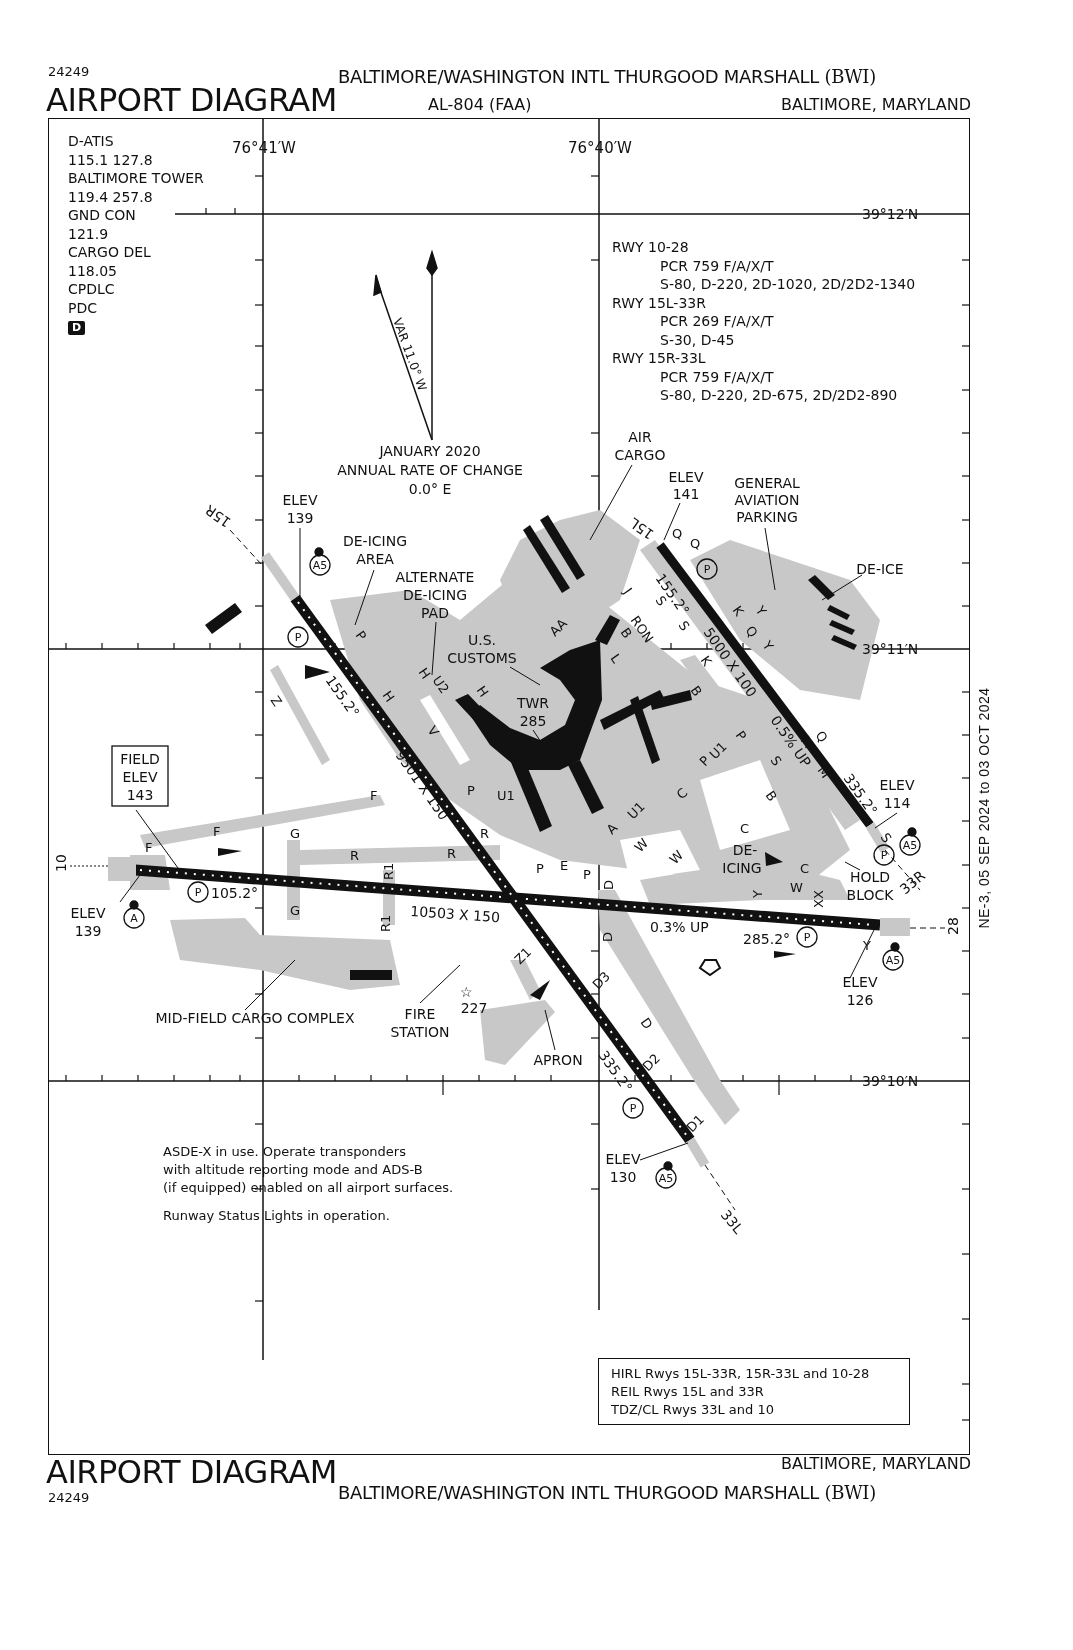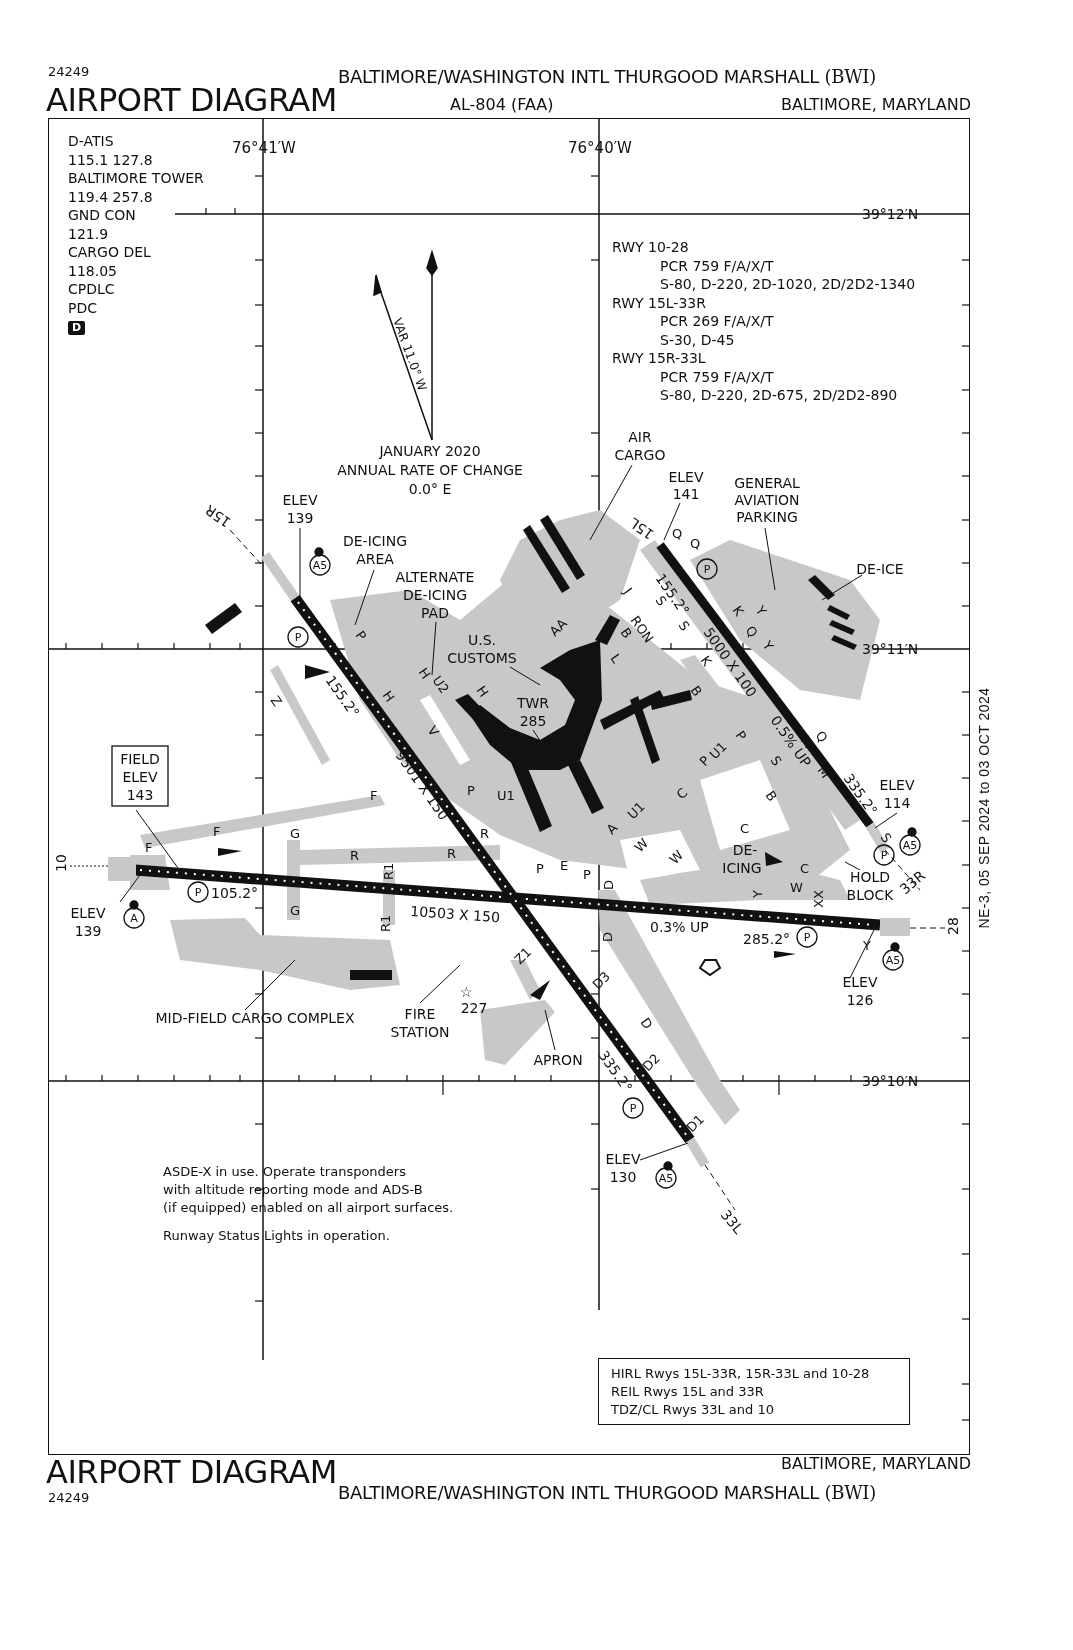--- a/index.html
+++ b/index.html
@@ -16,37 +16,37 @@
   svg.map text { font-family: "DejaVu Sans", "Liberation Sans", sans-serif; fill: #111; }
   .freq { position: absolute; left: 68px; top: 132px; font-size: 14px; line-height: 18.5px; }
   .d-badge { display: inline-block; background: #111; color: #fff; font-weight: bold;
              font-size: 11px; padding: 0 4px; border-radius: 2px; line-height: 14px; margin-top: 3px; }
   .pcr { position: absolute; left: 612px; top: 238px; font-size: 14px; line-height: 18.5px; }
   .pcr .ind { padding-left: 48px; }
   .side { position: absolute; font-size: 14px; font-family: "Liberation Sans", sans-serif;
           letter-spacing: 0.5px; white-space: nowrap; }
   .side-left { left: 6px; top: 800px; transform: translate(0,-50%) rotate(90deg); transform-origin: center; }
   .side-right { left: 965px; top: 800px; transform: rotate(-90deg); transform-origin: center; }
-  .notes { position: absolute; left: 163px; top: 1143px; font-size: 13px; line-height: 18px; margin-top: 20px; }
+  .notes { position: absolute; left: 163px; top: 1143px; font-size: 13px; line-height: 18px; }
   .caution { position: absolute; left: 292px; top: 1292px; font-size: 15px; line-height: 22px; }
   .caution .u { text-decoration: underline; margin-left: 84px; }
   .lights { position: absolute; left: 598px; top: 1358px; width: 312px; height: 67px;
             border: 1.5px solid #111; box-sizing: border-box; font-size: 13px;
             line-height: 18px; padding: 6px 0 0 12px; }
 </style>
 </head>
 <body>
 
 <div class="abs chart-num" style="top:64px;">24249</div>
 <div class="abs big-title" style="left:46px; top:84px;">AIRPORT DIAGRAM</div>
 <div class="abs airport-name" style="left:338px; top:66px;">
   <span>BALTIMORE/WASHINGTON INTL THURGOOD MARSHALL</span>
   <span style="font-family:'DejaVu Serif',serif;">(BWI)</span>
 </div>
-<div class="abs sub" style="left:450px; top:95px;">AL-804 (FAA)</div>
+<div class="abs sub" style="left:428px; top:95px;">AL-804 (FAA)</div>
 <div class="abs sub" style="right:102px; top:95px;">BALTIMORE, MARYLAND</div>
 
 <div class="frame"></div>
 
 <svg class="map" width="1073" height="1650" viewBox="0 0 1073 1650">
 
   <g stroke="#111" stroke-width="1.5">
     <line x1="263" y1="118" x2="263" y2="1360"></line>
     <line x1="599" y1="118" x2="599" y2="1310"></line>
     <line x1="175" y1="214" x2="970" y2="214"></line>

